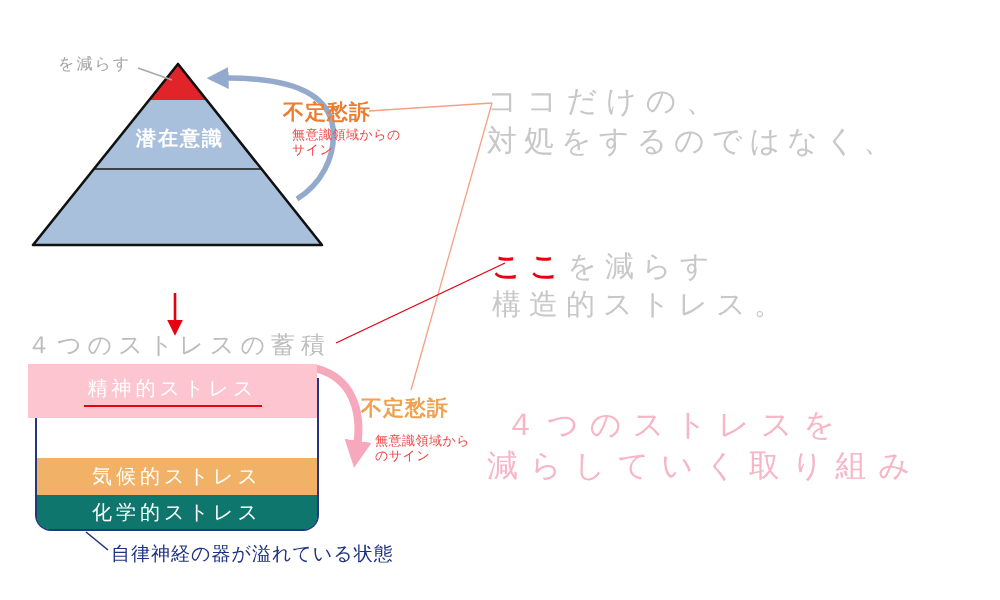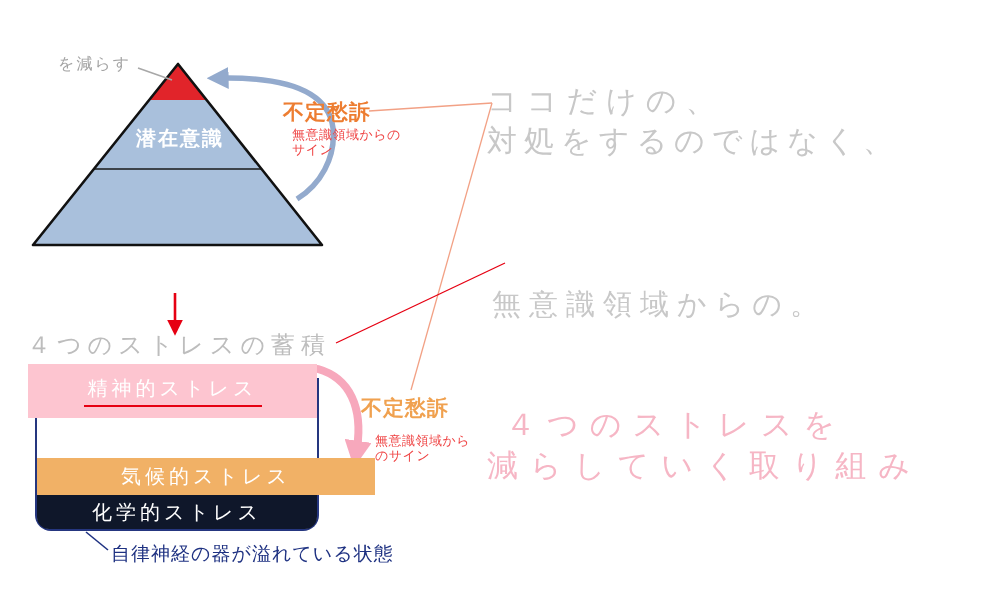--- a/index.html
+++ b/index.html
@@ -84,34 +84,35 @@
   <div class="abs kenzai" style="left:58px;top:55px;">を減らす</div>
   <div class="abs pyr-label" style="left:100px;top:127px;width:160px;">潜在意識</div>
 
   <div class="abs futei-title" style="left:283px;top:100px;">不定愁訴</div>
   <div class="abs futei-cap" style="left:292px;top:128px;">無意識領域からの</div>
   <div class="abs futei-cap" style="left:292px;top:143px;">サイン</div>
 
   <div class="abs gray-note" style="left:487px;top:84px;letter-spacing:9px;">ココだけの、</div>
   <div class="abs gray-note" style="left:487px;top:124px;letter-spacing:7px;">対処をするのではなく、</div>
 
-  <div class="abs gray-note" style="left:492px;top:288px;font-size:29px;">無意識領域からの。</div>
+  <div class="abs gray-note" style="left:492px;top:250px;font-size:29px;"><span class="hl">ここ</span><span>を減らす</span></div>
+  <div class="abs gray-note" style="left:492px;top:288px;font-size:29px;">構造的ストレス。</div>
 
   <div class="abs stress-title" style="left:27px;top:332px;">４つのストレスの蓄積</div>
 
   <div class="vessel"></div>
 
   <div class="stack-layer" style="left: 28px; top: 364px; width: 289px; height: 54px; background-color: rgb(253, 197, 208);">
     <span class="stack-label">精神的ストレス</span>
     <span class="red-underline"></span>
   </div>
-  <div class="stack-layer" style="left: 37px; top: 458px; width: 338px; height: 37px; background-color: rgb(241, 177, 102);">
+  <div class="stack-layer" style="left: 37px; top: 458px; width: 280px; height: 37px; background-color: rgb(241, 177, 102);">
     <span class="stack-label">気候的ストレス</span>
   </div>
-  <div class="stack-layer" style="left: 37px; top: 495px; width: 280px; height: 34px; border-radius: 0px 0px 12px 12px; background-color: #0f172a;">
+  <div class="stack-layer" style="left: 37px; top: 495px; width: 280px; height: 34px; border-radius: 0px 0px 12px 12px; background-color: #0f766e;">
     <span class="stack-label">化学的ストレス</span>
   </div>
 
   <div class="abs futei-title light" style="left:361px;top:396px;">不定愁訴</div>
   <div class="abs futei-cap" style="left:375px;top:434px;">無意識領域から</div>
   <div class="abs futei-cap" style="left:375px;top:449px;">のサイン</div>
 
   <div class="abs pink-note" style="left:505px;top:407px;">４つのストレスを</div>
   <div class="abs pink-note" style="left:487px;top:448px;letter-spacing:12px;text-align:center;">減らしていく取り組み</div>
 

